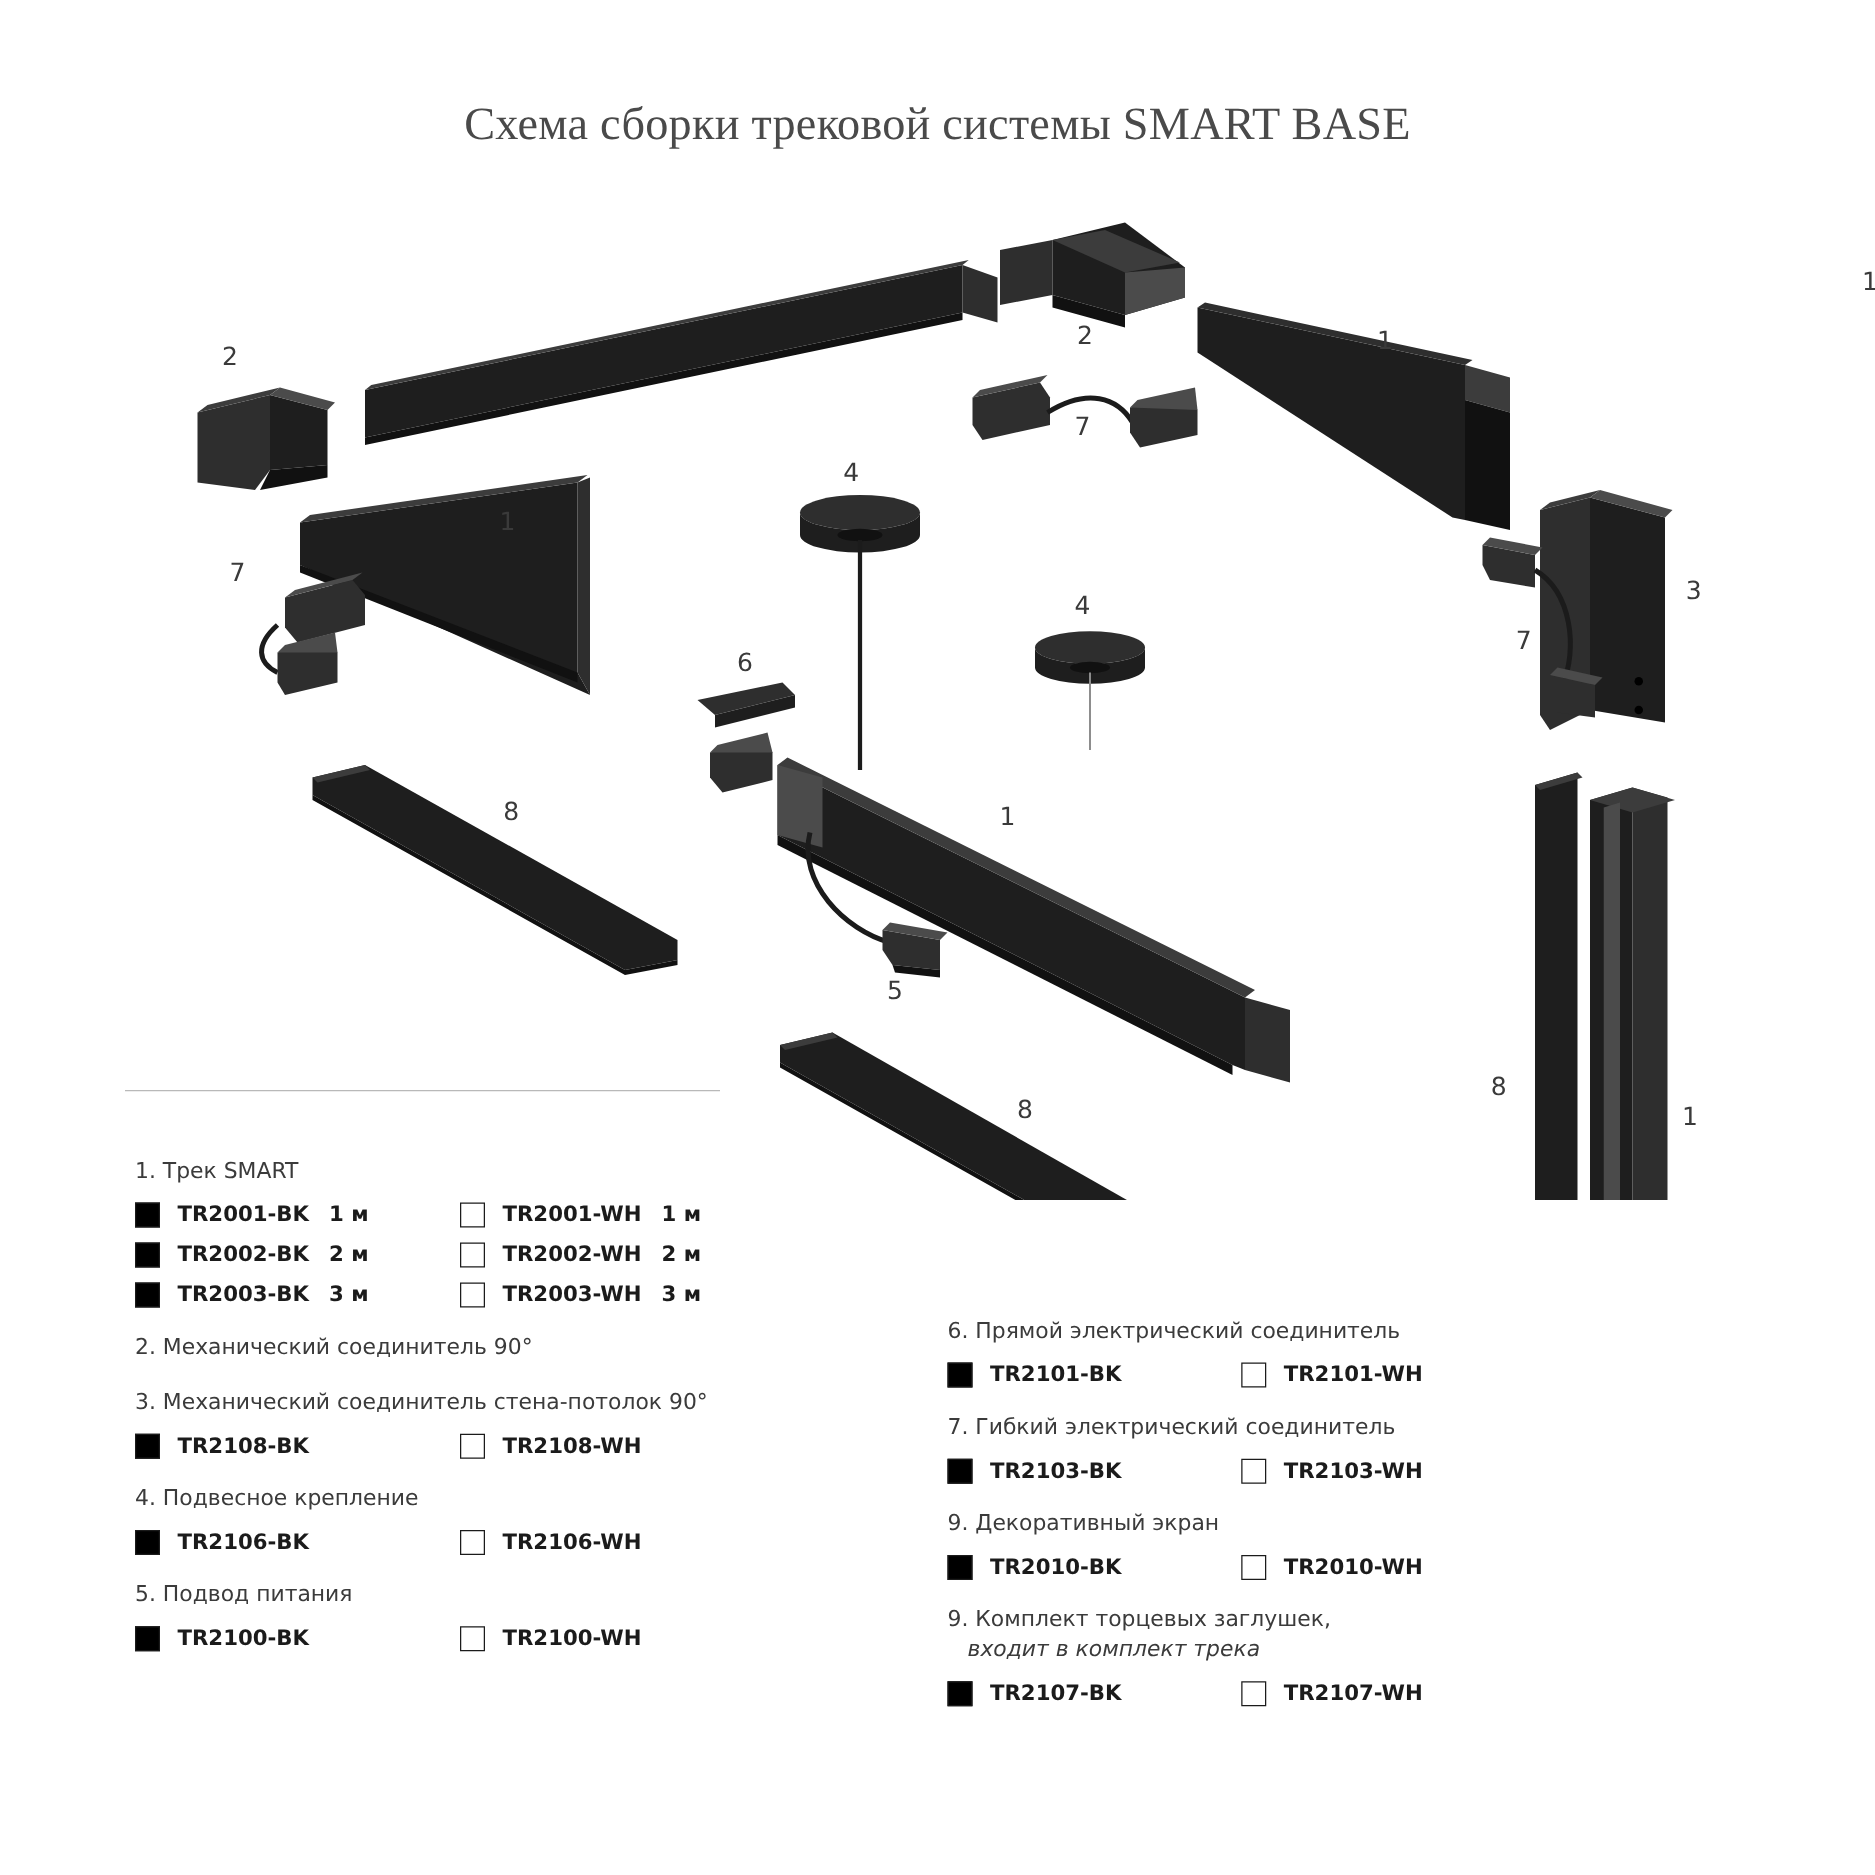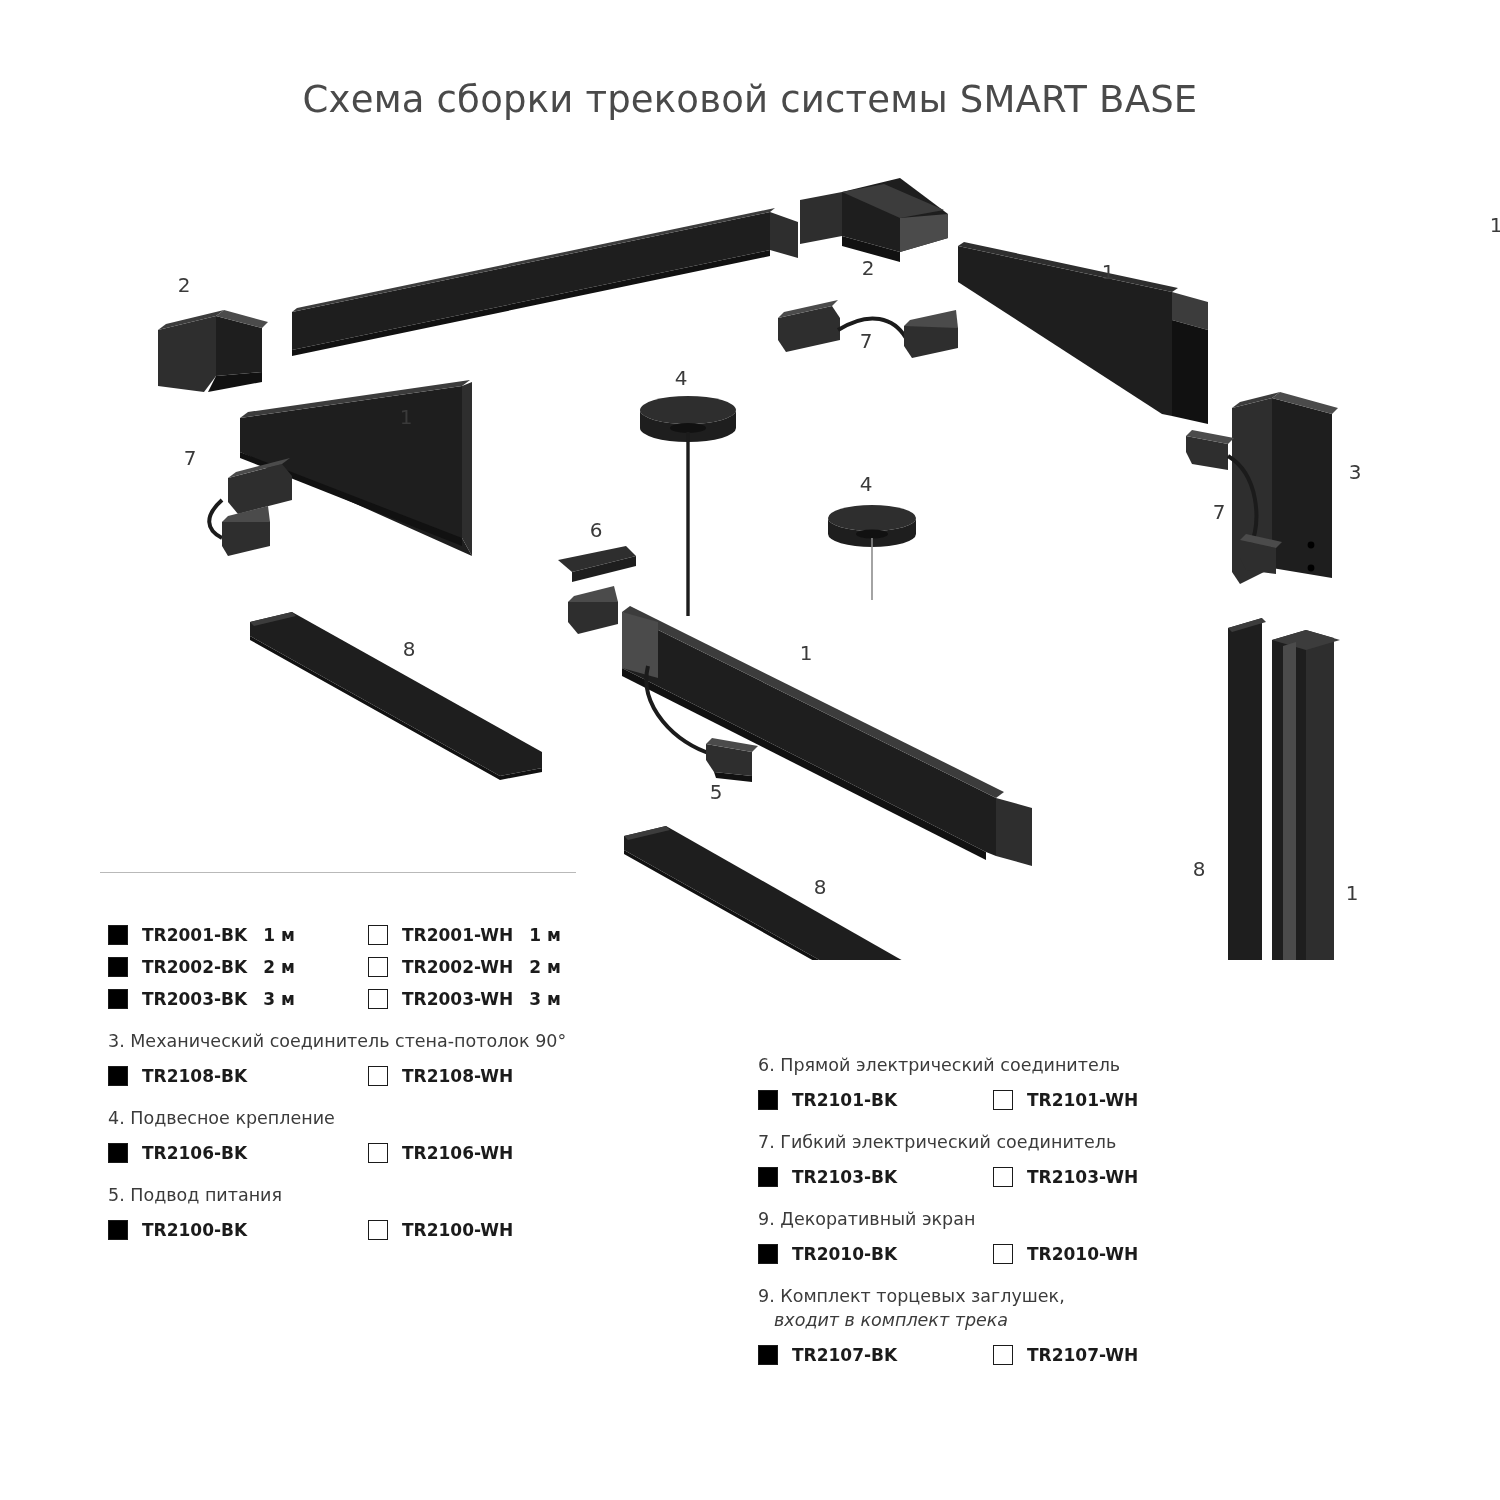--- a/index.html
+++ b/index.html
@@ -3,21 +3,21 @@
 <meta charset="utf-8">
 <style>
   html,body{margin:0;padding:0;}
   body{
     width:1500px;height:1500px;background:#ffffff;
     font-family:"DejaVu Sans","Liberation Sans",sans-serif;
     color:#3a3a3a;position:relative;overflow:hidden;
   }
   .title{
     position:absolute;top:78px;left:0;width:1500px;text-align:center;
-    font-size:37px;font-weight:400;color:#4a4a4a;letter-spacing:0.2px;
+    font-size:37px;font-weight:400;color:#4a4a4a;letter-spacing:0.2px;font-family:Liberation Serif, serif;
   }
   
   #diagram{position:absolute;top:0;left:0;width:1500px;height:960px;}
   
   .legend-rule{
     position:absolute;left:100px;top:872px;width:476px;height:1px;background:#b9b9b9;
   }
   .lg-col-left{position:absolute;left:108px;top:925px;width:520px;}
   .lg-col-right{position:absolute;left:758px;top:1053px;width:470px;}
   .lg-head{
@@ -216,20 +216,21 @@
       <text x="820" y="894" font-size="20" fill="#3a3a3a" font-family="&quot;DejaVu Sans&quot;,&quot;Liberation Sans&quot;,sans-serif" text-anchor="middle">8</text>
       <text x="1352" y="900" font-size="20" fill="#3a3a3a" font-family="&quot;DejaVu Sans&quot;,&quot;Liberation Sans&quot;,sans-serif" text-anchor="middle">1</text>
       <text x="1289" y="1262" font-size="20" fill="#3a3a3a" font-family="&quot;DejaVu Sans&quot;,&quot;Liberation Sans&quot;,sans-serif" text-anchor="middle">9</text>
     </g>
 </svg>
 
 <div class="legend-rule"></div>
 
 <div class="lg-col-left">
     <div class="grp">
+      <div class="lg-head">1. Трек SMART</div>
       <div class="row">
         <div class="cell">
           <span class="sw black"></span>
           <span class="code">TR2001-BK<span class="len">1 м</span></span>
         </div>
         <div class="cell">
           <span class="sw white"></span>
           <span class="code">TR2001-WH<span class="len">1 м</span></span>
         </div>
       </div>
@@ -248,20 +249,21 @@
           <span class="sw black"></span>
           <span class="code">TR2003-BK<span class="len">3 м</span></span>
         </div>
         <div class="cell">
           <span class="sw white"></span>
           <span class="code">TR2003-WH<span class="len">3 м</span></span>
         </div>
       </div>
     </div>
     <div class="grp">
+      <div class="lg-head">2. Механический соединитель 90°</div>
     </div>
     <div class="grp">
       <div class="lg-head">3. Механический соединитель стена-потолок 90°</div>
       <div class="row">
         <div class="cell">
           <span class="sw black"></span>
           <span class="code">TR2108-BK</span>
         </div>
         <div class="cell">
           <span class="sw white"></span>

